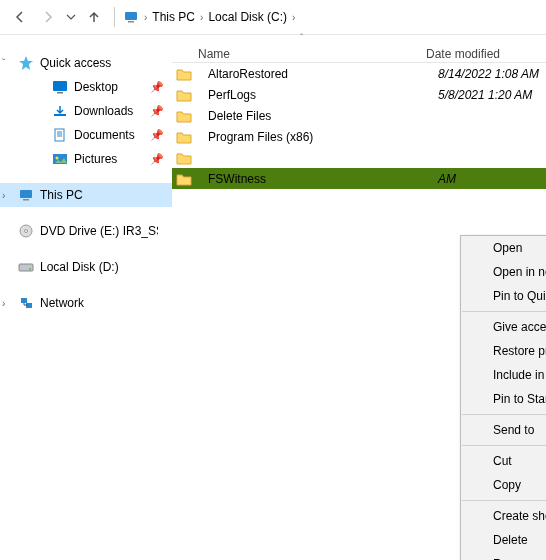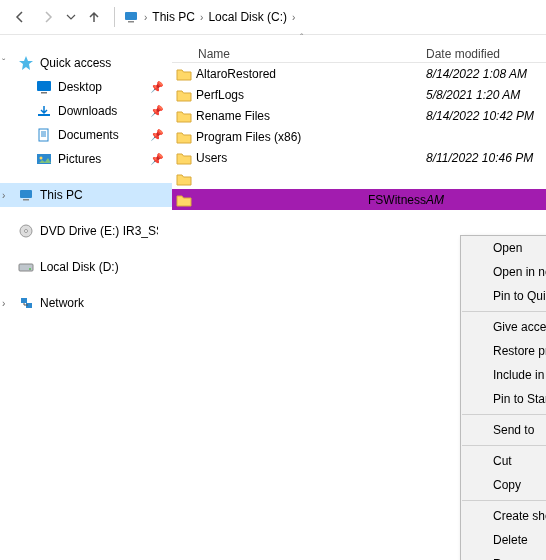--- a/index.html
+++ b/index.html
@@ -10,35 +10,35 @@
 .nav-sep { width: 1px; height: 20px; background: #ccc; margin: 0 4px; }
 .crumb { display: flex; align-items: center; gap: 2px; color: #000; }
 .crumb svg.pc { width: 16px; height: 16px; }
 .chev { color: #666; font-size: 10px; padding: 0 3px; }
 .divider { height: 1px; background: #e6e6e6; }
 
 .main { display: flex; height: calc(100% - 35px); }
 .sidebar { width: 172px; padding-top: 16px; }
 .side-item { display: flex; align-items: center; height: 24px; padding-left: 18px; gap: 6px; position: relative; }
 .side-item .exp { position: absolute; left: 2px; color: #666; font-size: 10px; }
-.side-item.sub { padding-left: 36px; }
+.side-item.sub { padding-left: 52px; }
 .pin { margin-left: auto; margin-right: 8px; color: #888; font-size: 11px; }
 .side-item.selected { background: #cce8ff; }
 .side-gap { height: 12px; }
 
 .content { flex: 1; position: relative; }
 .col-header { display: flex; align-items: center; height: 28px; border-bottom: 1px solid #e6e6e6; padding-top: 10px; position: relative; }
 .col-header .name { width: 254px; padding-left: 26px; color: #444; }
 .col-header .date { color: #444; }
 .sort-arrow { position: absolute; left: 128px; top: -2px; color: #888; font-size: 10px; }
 
 .row { display: flex; align-items: center; height: 21px; }
-.row.selected { background: #a21caf; text-align: right; }
+.row.selected { background: #4d7c0f; }
 .row .icon-cell { width: 24px; display: flex; justify-content: center; }
-.row .name-cell { width: 230px; }
+.row .name-cell { width: 230px; margin-left: 12px; }
 .row .date-cell { color: #000; font-style: italic; }
 
 .folder-sm { width: 16px; height: 14px; }
 
 .ctx { position: absolute; left: 288px; top: 200px; width: 218px; background: #f2f2f2; border: 1px solid #bcbcbc; box-shadow: 2px 2px 4px rgba(0,0,0,0.25); z-index: 10; }
 .ctx-item { height: 24px; display: flex; align-items: center; padding-left: 32px; padding-right: 8px; position: relative; }
 .ctx-sep { height: 1px; background: #d0d0d0; margin: 3px 1px; }
 
 
 .star { fill: #4db7e8; }
@@ -187,39 +187,29 @@
           </span>
           <span class="name-cell">PerfLogs</span>
           <span class="date-cell">5/8/2021 1:20 AM</span>
         </div>
         <div class="row">
           <span class="icon-cell">
             <svg class="folder-sm" viewBox="0 0 16 14">
               <path d="M1 3h5l1.5 2H15v8H1z" fill="#ffd868" stroke="#d9a93a"></path>
             </svg>
           </span>
-          <span class="name-cell">Rename Files</span>
-          <span class="date-cell">8/14/2022 10:42 PM</span>
+          <span class="name-cell">Delete Files</span>
         </div>
         <div class="row">
           <span class="icon-cell">
             <svg class="folder-sm" viewBox="0 0 16 14">
               <path d="M1 3h5l1.5 2H15v8H1z" fill="#ffd868" stroke="#d9a93a"></path>
             </svg>
           </span>
           <span class="name-cell">Program Files (x86)</span>
-        </div>
-        <div class="row">
-          <span class="icon-cell">
-            <svg class="folder-sm" viewBox="0 0 16 14">
-              <path d="M1 3h5l1.5 2H15v8H1z" fill="#ffd868" stroke="#d9a93a"></path>
-            </svg>
-          </span>
-          <span class="name-cell">Users</span>
-          <span class="date-cell">8/11/2022 10:46 PM</span>
         </div>
         <div class="row">
           <span class="icon-cell">
             <svg class="folder-sm" viewBox="0 0 16 14">
               <path d="M1 3h5l1.5 2H15v8H1z" fill="#ffd868" stroke="#d9a93a"></path>
             </svg>
           </span>
         </div>
         <div class="row selected">
           <span class="icon-cell">

